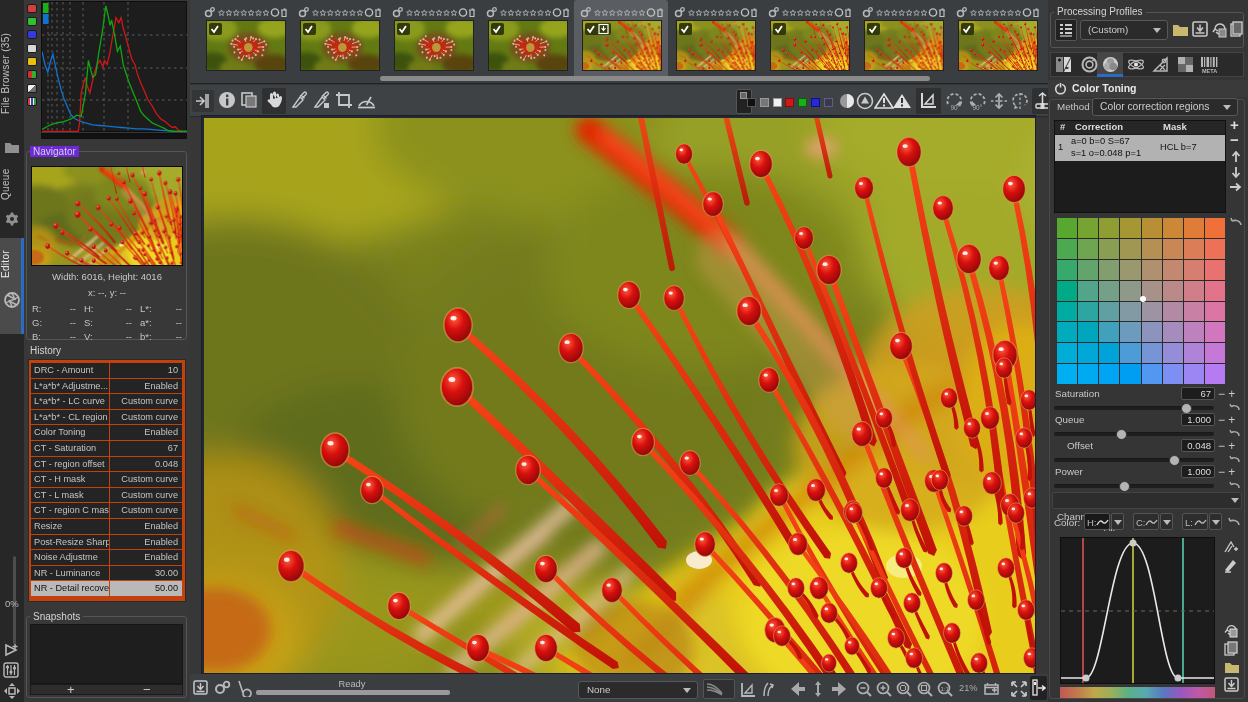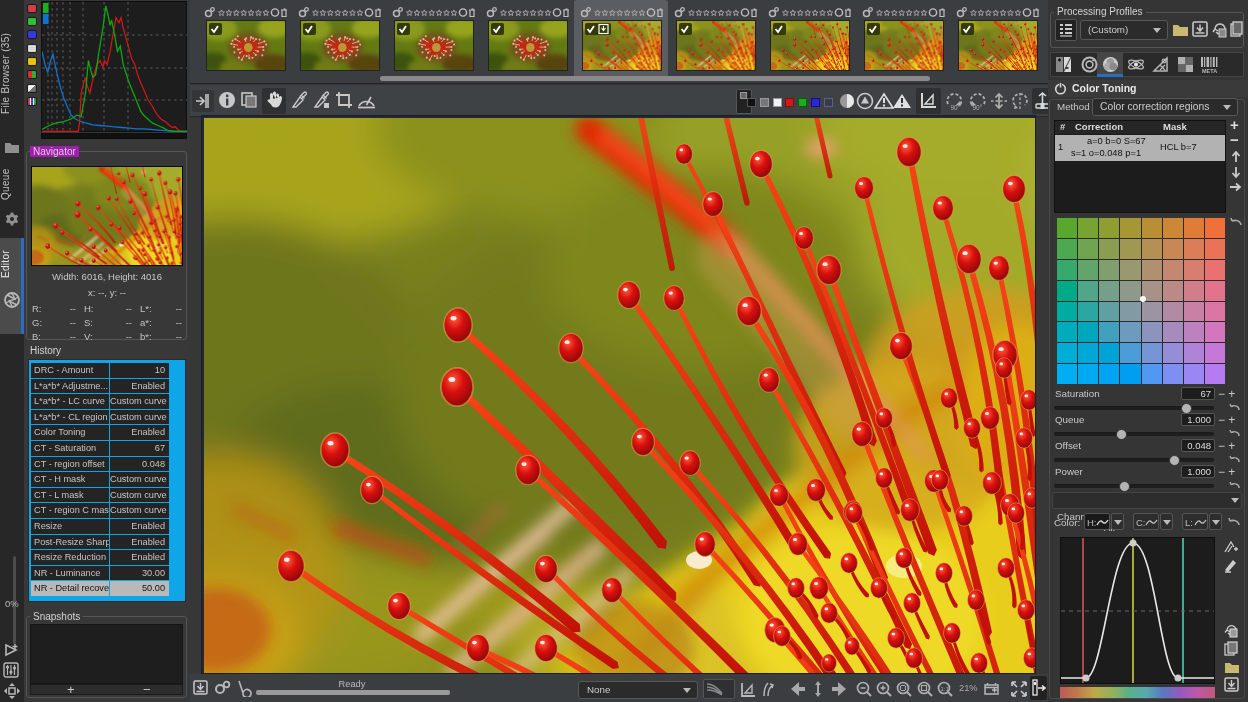--- a/index.html
+++ b/index.html
@@ -508,21 +508,21 @@
  <polyline fill="none" stroke="#1272d0" stroke-width="1.3" points="0.0,49.4 2.9,62.4 5.8,70.2 8.7,58.5 10.9,52.0 13.0,62.4 15.9,75.4 18.9,87.1 21.8,96.2 26.1,106.6 29.0,113.1 33.4,117.0 37.7,119.0 43.5,120.9 50.8,122.8 58.0,123.5 65.2,124.2 72.5,124.8 79.8,125.5 87.0,126.1 94.2,126.8 101.5,126.8 108.8,127.4 116.0,128.1 123.2,128.7 130.5,129.3 145.0,129.5"></polyline>
  <polyline fill="none" stroke="#d01717" stroke-width="1.3" points="0.0,129.3 36.2,129.3 37.7,119.6 39.2,91.0 40.6,84.5 43.5,75.4 45.0,83.2 47.9,91.0 52.2,71.5 55.1,62.4 58.0,58.5 60.9,65.0 62.4,58.5 65.2,62.4 68.1,49.4 71.0,32.5 74.0,15.6 76.9,20.8 79.0,15.6 81.2,26.0 84.1,36.4 87.0,46.8 89.9,57.2 92.8,62.4 95.7,72.8 98.6,80.6 101.5,87.1 105.8,97.5 110.2,104.0 114.6,111.8 118.9,117.0 123.2,119.6 127.6,123.5 130.5,125.5 133.4,124.8 136.3,128.1 140.7,129.3 145.0,129.3"></polyline>
  <polyline fill="none" stroke="#0faa0f" stroke-width="1.3" points="0.0,127.4 7.2,123.5 14.5,120.9 21.8,119.6 29.0,117.0 34.8,113.1 39.2,114.4 43.5,91.0 46.4,58.5 48.6,67.6 50.8,75.4 53.6,72.8 56.6,52.0 60.9,26.0 63.8,3.9 66.0,13.0 68.1,23.4 69.6,18.2 72.5,32.5 75.4,49.4 78.3,44.2 81.2,62.4 84.1,71.5 87.0,80.6 91.3,91.0 95.7,101.4 98.6,109.2 101.5,113.1 105.8,117.0 110.2,120.9 116.0,123.5 121.8,126.1 126.2,128.7 133.4,129.3 145.0,129.3"></polyline>
  <rect x="1" y="1" width="5.5" height="10" fill="#19b019"></rect>
         <rect x="1" y="12" width="5.5" height="10" fill="#1272d0"></rect>
 </svg>
     </div>
  <div class="abs" style="left:17px;top:133px;width:146px;height:6px;background:#111;border:1px solid #0e0e0e"></div>
 
  <div class="pframe" style="left:2px;top:151px;width:161px;height:189px"></div>
- <div class="ptitle" style="left:6px;top:146px;background:#a21caf;padding:0 3px">Navigator</div>
+ <div class="ptitle" style="left:6px;top:146px;background:#6d28d9;padding:0 3px">Navigator</div>
  <div class="abs" style="left:7px;top:166px;width:152px;height:100px;background:#000;border:1px solid #0a0a0a">
   <svg width="150" height="98" viewBox="0 0 831 555" preserveAspectRatio="none">
         <use href="#photo"></use>
       </svg>
  </div>
  <div class="abs" style="left:0;top:271px;width:166px;text-align:center;font-size:9.5px;color:#c8c8c8">Width: 6016, Height: 4016</div>
  <div class="abs" style="left:0;top:287px;width:166px;text-align:center;font-size:9.5px;color:#c8c8c8">x: --, y: --</div>
  <div class="abs" style="left:8px;top:302px;width:150px;font-size:9.5px;color:#c4c4c4;line-height:14.2px">
   <div style="display:flex">
         <span style="width:16px">R:</span>
@@ -544,21 +544,21 @@
         <span style="width:16px">B:</span>
         <span style="width:28px;text-align:right">--</span>
         <span style="width:22px;margin-left:8px">V:</span>
         <span style="width:26px;text-align:right">--</span>
         <span style="width:20px;margin-left:8px">b*:</span>
         <span style="flex:1;text-align:right">--</span>
       </div>
  </div>
 
  <div class="ptitle" style="left:6px;top:345px">History</div>
- <div class="abs" style="left:4px;top:359px;width:158px;height:243px;background:#0ea5e9;border:1px solid #2a2a2a;padding:3px 16px 0 2px">
+ <div class="abs" style="left:4px;top:359px;width:158px;height:243px;background:#c2410c;border:1px solid #2a2a2a;padding:3px 3px 0 2px">
       <div class="hrow">
         <span class="hl">DRC - Amount</span>
         <span class="hr">10</span>
       </div>
       <div class="hrow">
         <span class="hl">L*a*b* Adjustme...</span>
         <span class="hr">Enabled</span>
       </div>
       <div class="hrow">
         <span class="hl">L*a*b* - LC curve</span>
@@ -594,21 +594,21 @@
       </div>
       <div class="hrow">
         <span class="hl">Resize</span>
         <span class="hr">Enabled</span>
       </div>
       <div class="hrow">
         <span class="hl">Post-Resize Sharp...</span>
         <span class="hr">Enabled</span>
       </div>
       <div class="hrow">
-        <span class="hl">Resize Reduction</span>
+        <span class="hl">Noise Adjustme</span>
         <span class="hr">Enabled</span>
       </div>
       <div class="hrow">
         <span class="hl">NR - Luminance</span>
         <span class="hr">30.00</span>
       </div>
       <div class="hrow sel">
         <span class="hl">NR - Detail recove...</span>
         <span class="hr">50.00</span>
       </div>
@@ -1114,21 +1114,21 @@
  <div class="dd" style="left:44px;top:98px;width:146px;height:18px;line-height:16px;padding-left:7px;font-size:10.3px">Color correction regions</div>
 
  <div class="abs" style="left:6px;top:120px;width:172px;height:93px;background:#1c1c1c;border:1px solid #111">
   <div style="position:absolute;left:0;top:0;width:100%;height:13px;background:#262626;color:#ddd;font-size:9.5px;font-weight:bold">
    <span style="position:absolute;left:5px">#</span>
         <span style="position:absolute;left:20px">Correction</span>
         <span style="position:absolute;left:108px">Mask</span>
   </div>
   <div style="position:absolute;left:0;top:14px;width:100%;height:26px;background:#b2b2b2;color:#111;font-size:9.3px">
    <span style="position:absolute;left:3px;top:7px">1</span>
-   <span style="position:absolute;left:32px;top:1px">a=0 b=0 S=67</span>
+   <span style="position:absolute;left:16px;top:1px">a=0 b=0 S=67</span>
    <span style="position:absolute;left:16px;top:13px">s=1 o=0.048 p=1</span>
    <span style="position:absolute;left:105px;top:7px">HCL b=7</span>
   </div>
  </div>
  <div class="abs" style="left:182px;top:116px;font-size:15px;color:#ddd;font-weight:bold">+</div>
  <div class="abs" style="left:182px;top:131px;font-size:15px;color:#ddd;font-weight:bold">−</div>
  <svg class="icon" style="left:182px;top:151px" width="12" height="13">
       <path d="M6 1 v10 M2.5 5 L6 1 l3.5 4" stroke="#ccc" stroke-width="1.8" fill="none"></path>
     </svg>
  <svg class="icon" style="left:182px;top:166px" width="12" height="13">
@@ -1222,21 +1222,21 @@
     </svg>
  <div class="slabel" style="left:7px;top:414px">Queue</div>
     <div class="svalbox" style="left:133px;top:413px">1.000</div>
     <div class="pm" style="left:170px;top:413px">− +</div>
  <div class="slider" style="left:6px;top:432px;width:160px">
       <div class="sthumb" style="left:62px"></div>
     </div>
  <svg class="icon" style="left:181px;top:428px" width="12" height="10">
       <path d="M10 8 a5 4 0 0 0-8-3.5 M2 4.5 l-1-2.5 m1 2.5 l2.8-0.4" stroke="#aaa" stroke-width="1.4" fill="none"></path>
     </svg>
- <div class="slabel" style="left:7px;top:440px">Offset</div>
+ <div class="slabel" style="left:19px;top:440px">Offset</div>
     <div class="svalbox" style="left:133px;top:439px">0.048</div>
     <div class="pm" style="left:170px;top:439px">− +</div>
  <div class="slider" style="left:6px;top:458px;width:160px">
       <div class="sthumb" style="left:115px"></div>
     </div>
  <svg class="icon" style="left:181px;top:454px" width="12" height="10">
       <path d="M10 8 a5 4 0 0 0-8-3.5 M2 4.5 l-1-2.5 m1 2.5 l2.8-0.4" stroke="#aaa" stroke-width="1.4" fill="none"></path>
     </svg>
  <div class="slabel" style="left:7px;top:466px">Power</div>
     <div class="svalbox" style="left:133px;top:465px">1.000</div>

